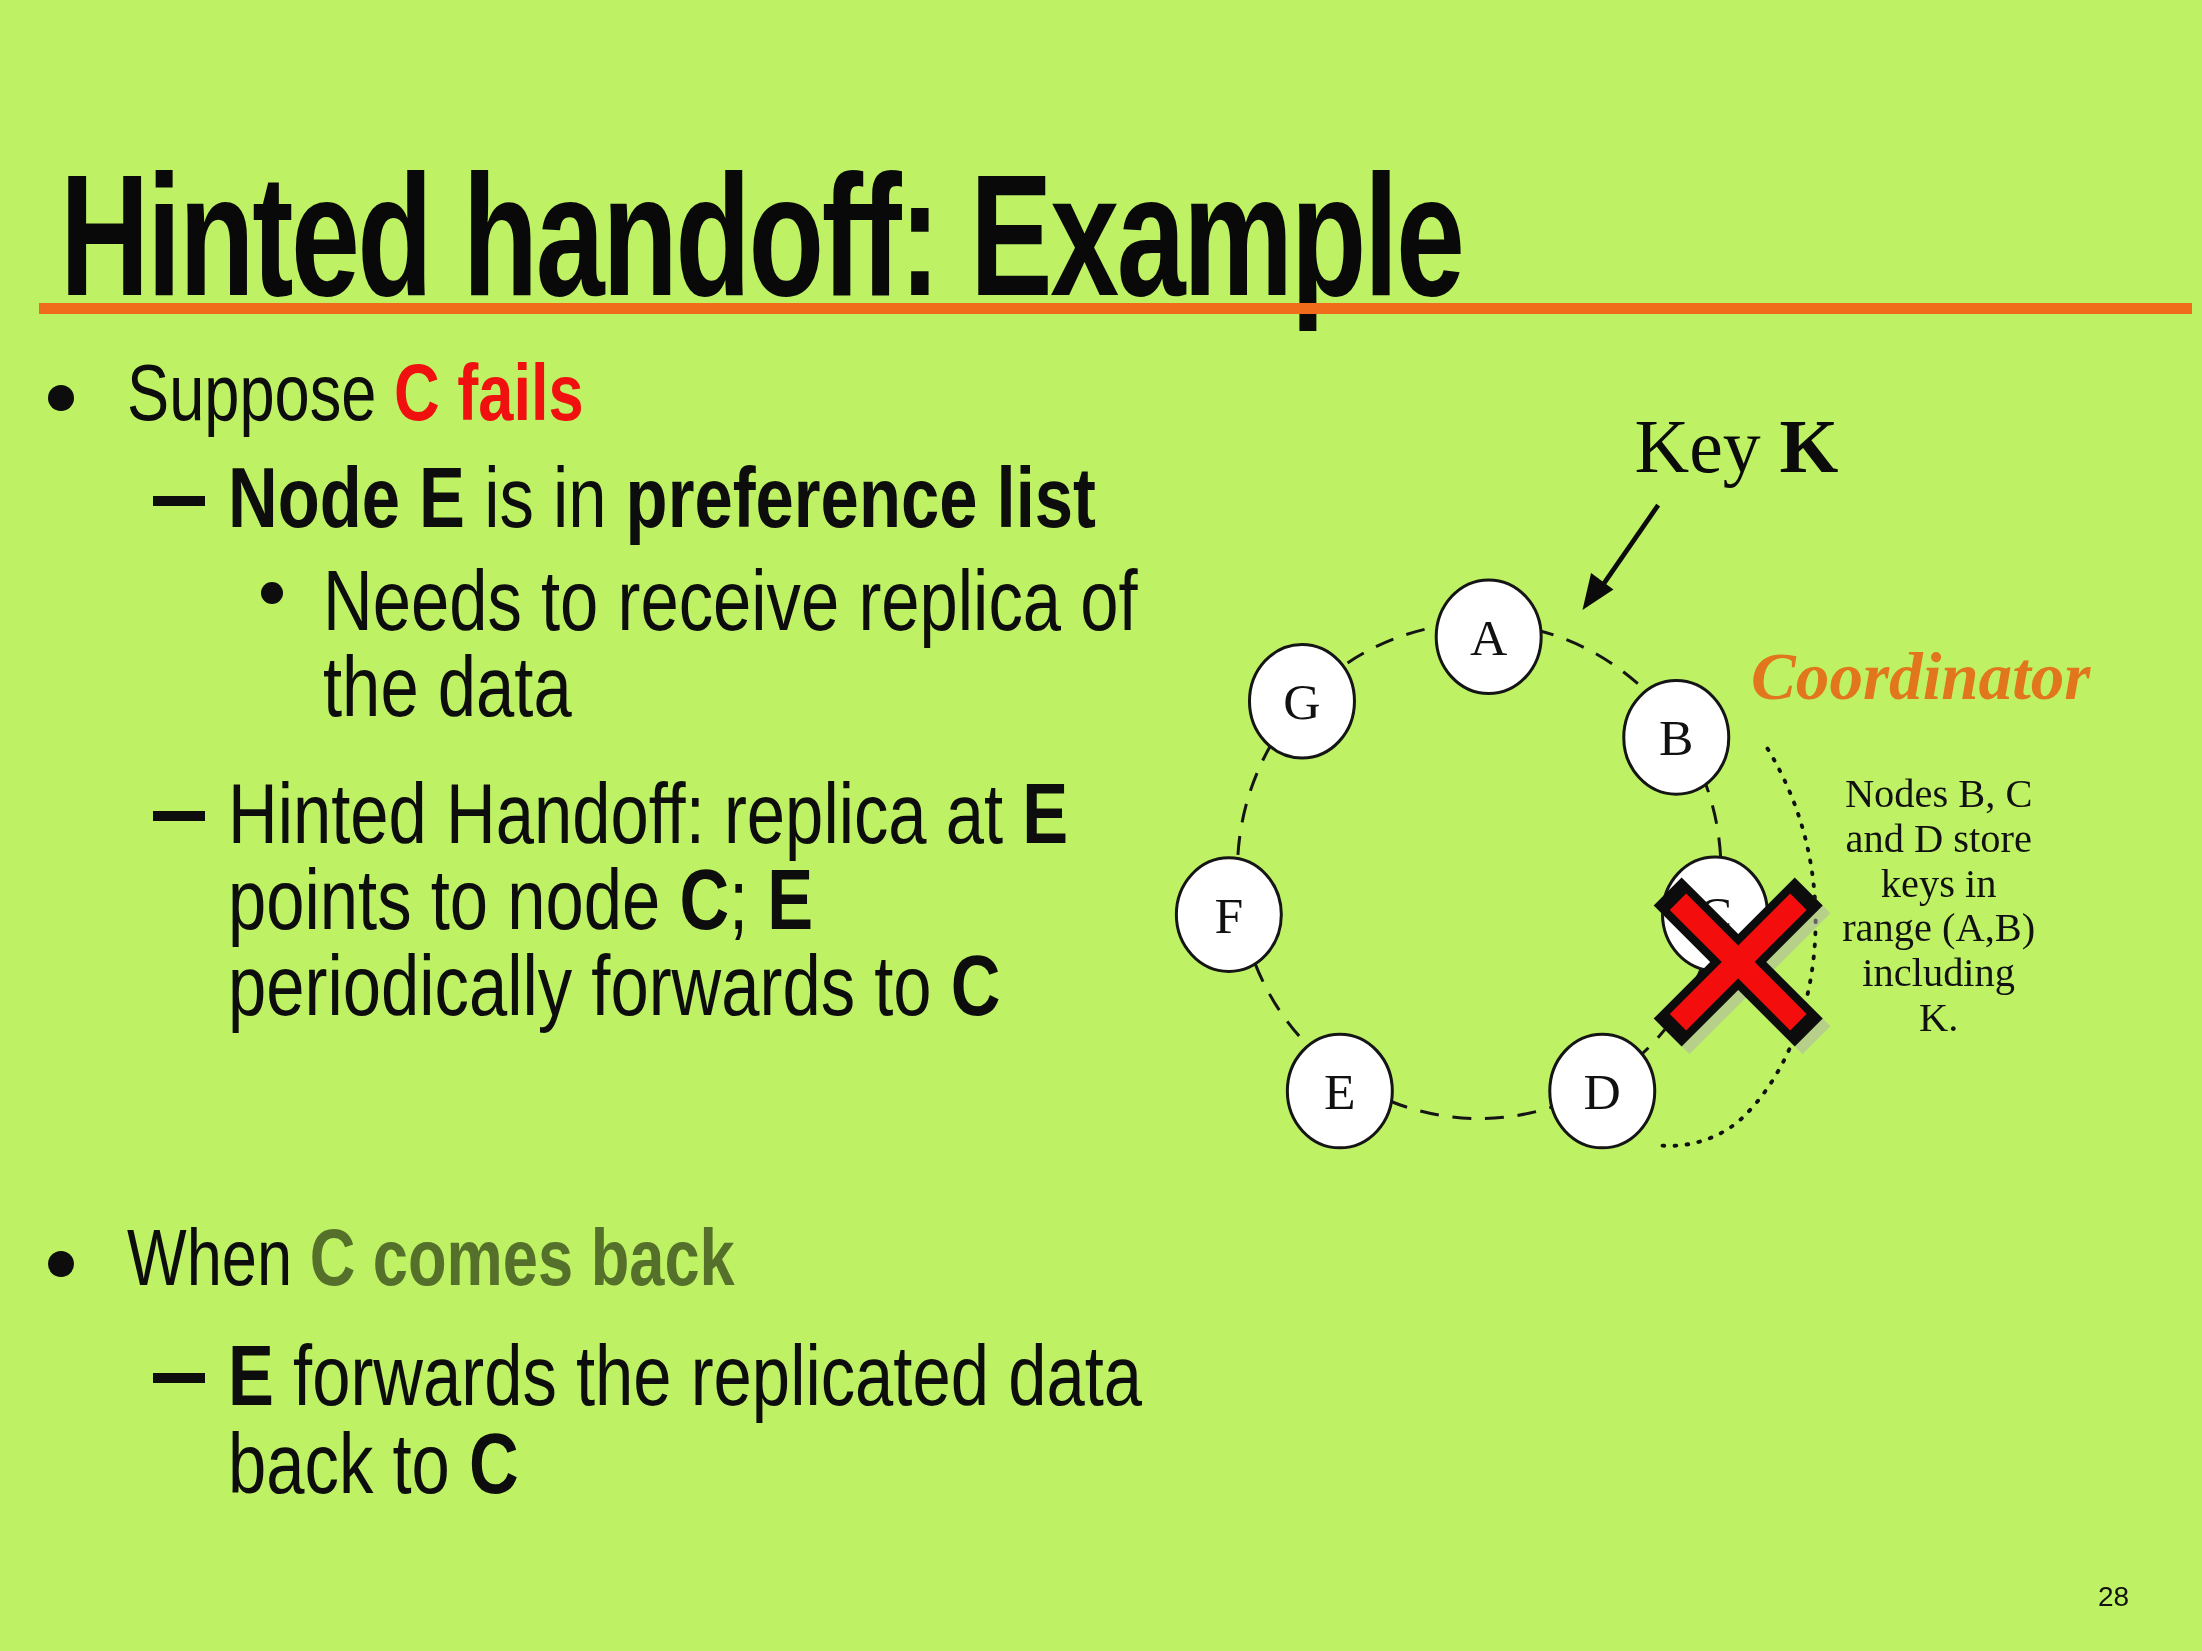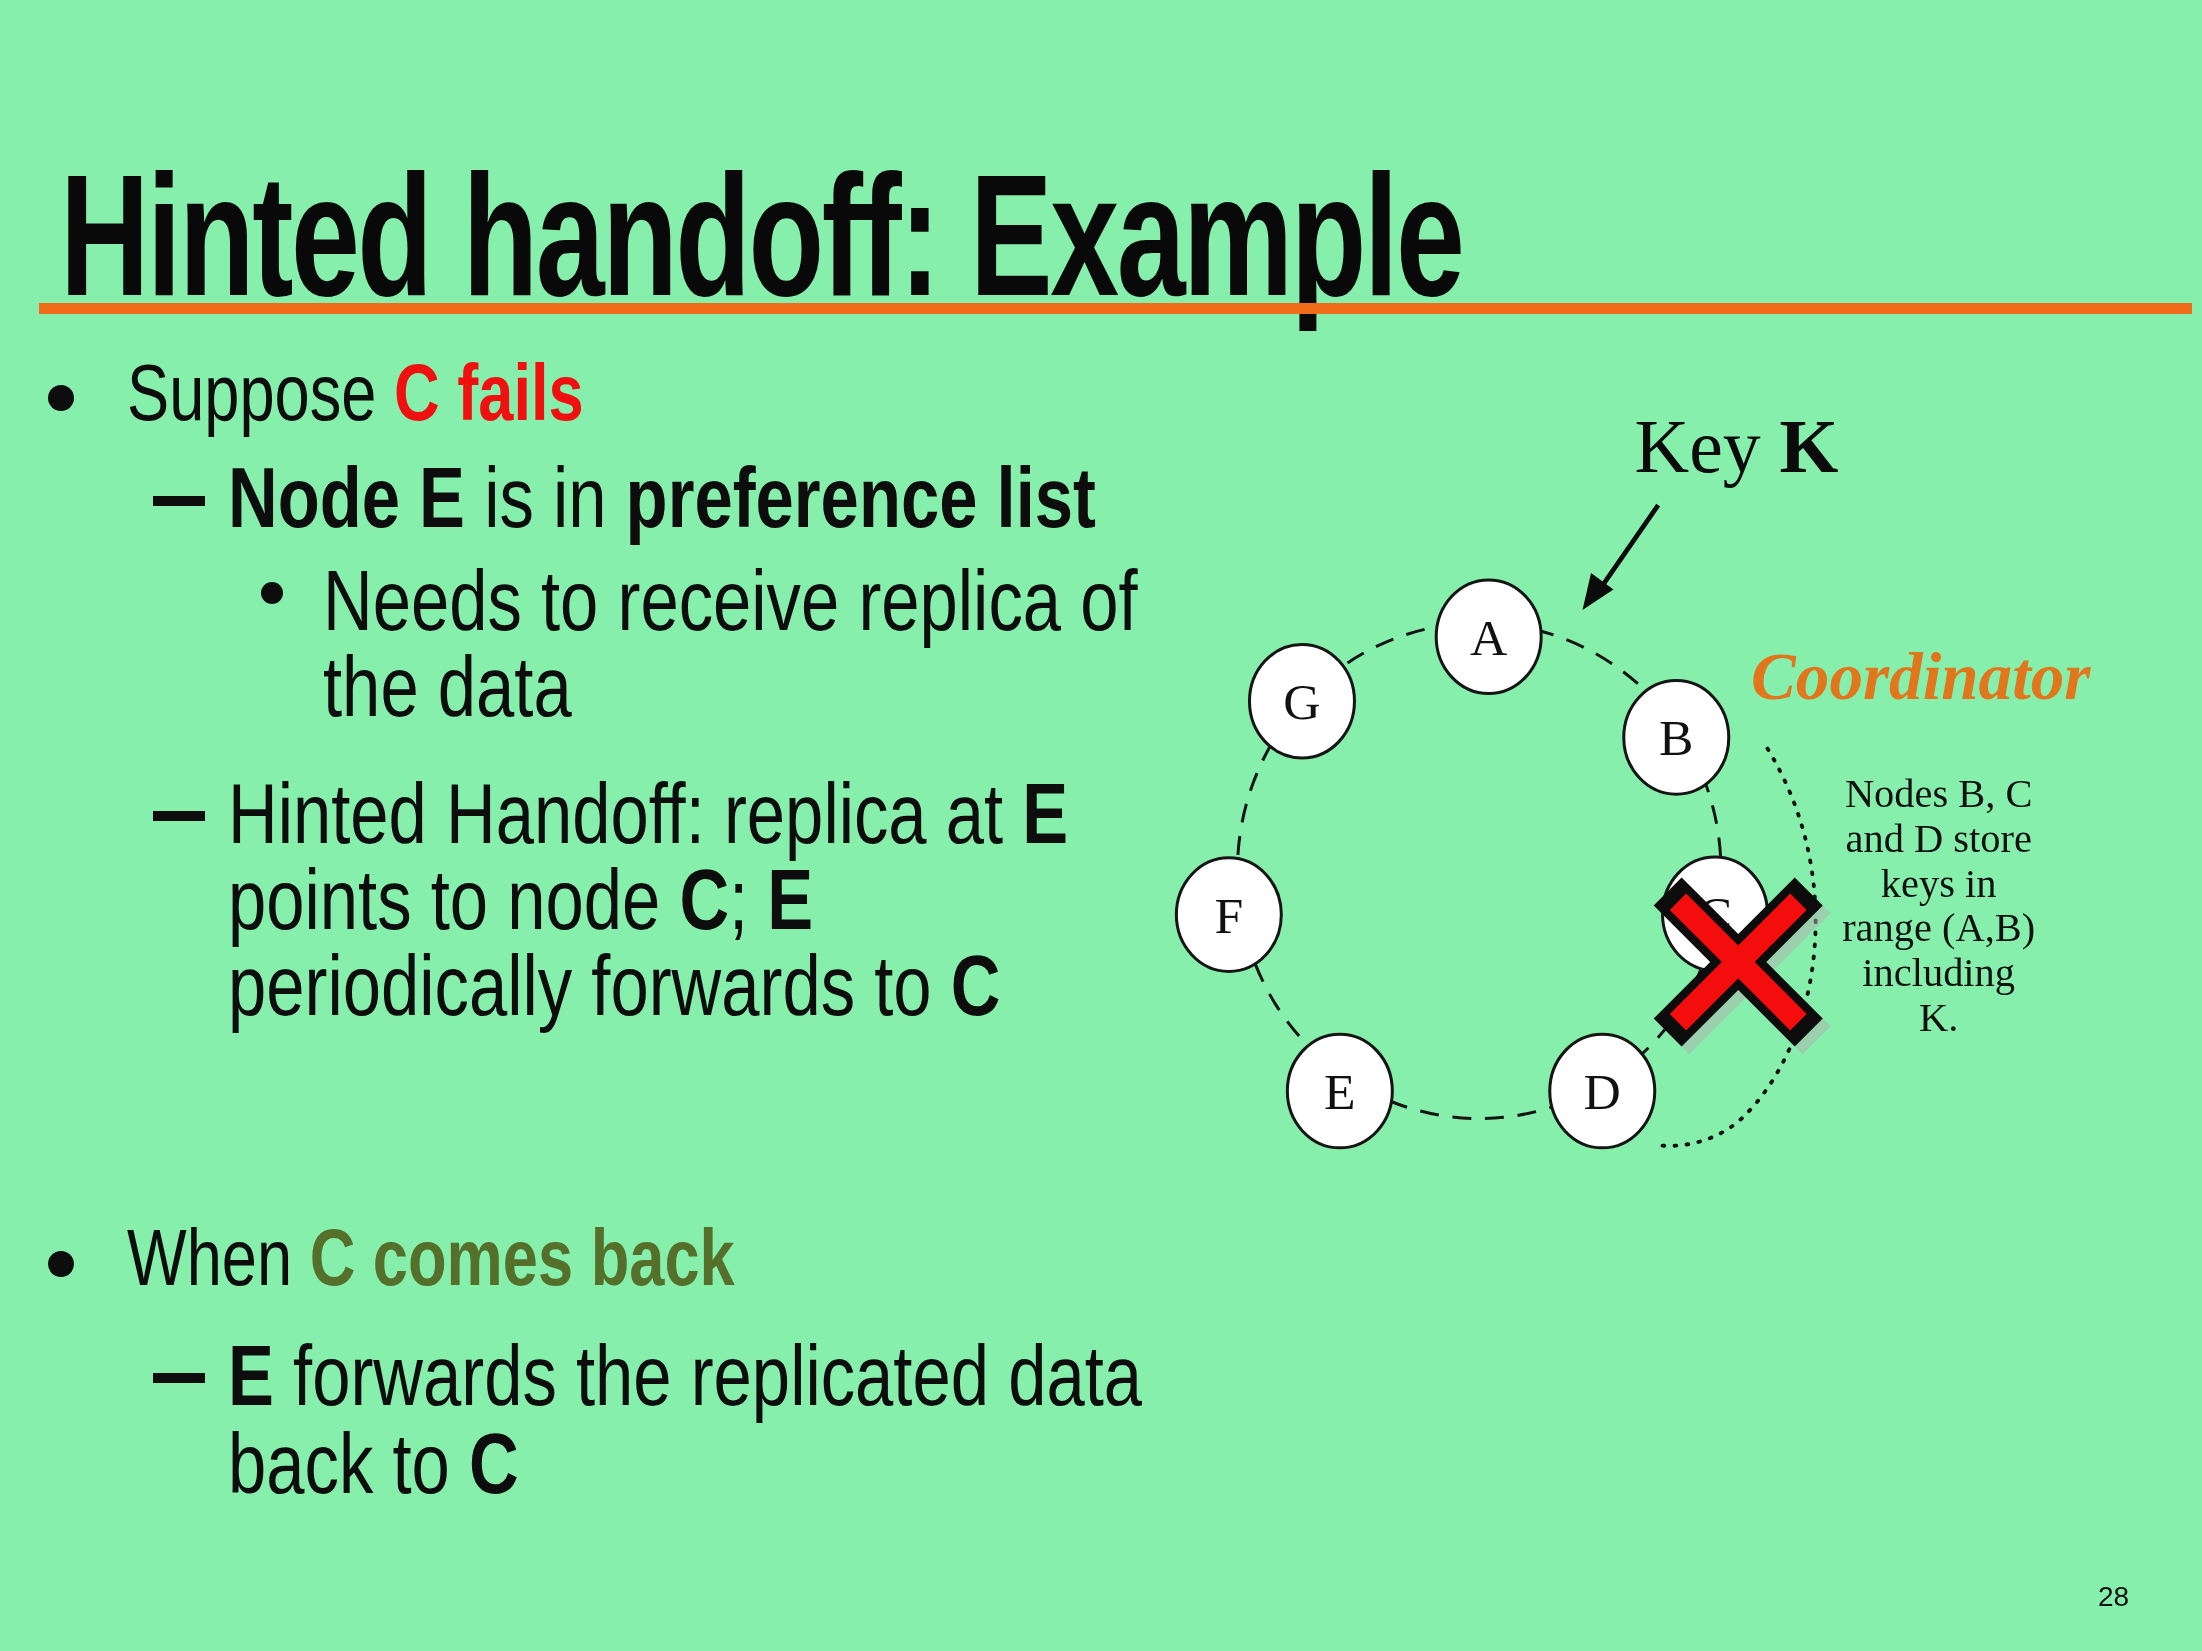--- a/index.html
+++ b/index.html
@@ -1,19 +1,19 @@
 <!DOCTYPE html>
 <html style="font-size:13.8px"><head>
 <meta charset="utf-8">
 <style>
   html,body{margin:0;padding:0;background:#ffffff;}
   #slide{
     position:relative;
     width:2203px;height:1652px;
-    background:#86efac;
+    background:#bef264;
     font-family:"Liberation Sans", sans-serif;
     color:#0d0d0d;
     overflow:hidden;
   }
   .ln{
     position:absolute;
     white-space:nowrap;
     transform:scaleX(0.8);
     transform-origin:0 0;
     line-height:1;

